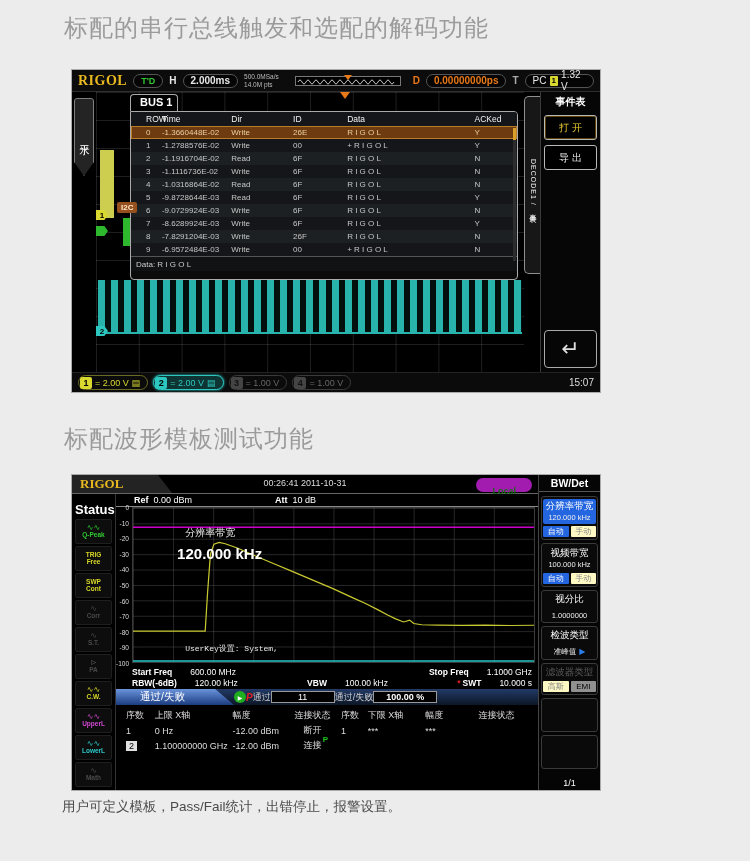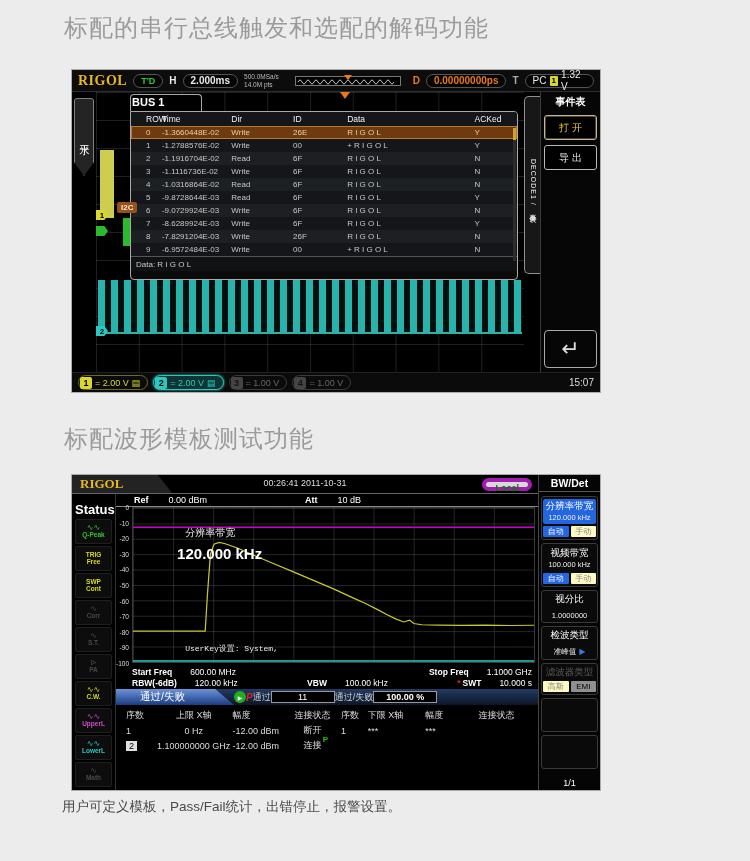--- a/index.html
+++ b/index.html
@@ -45,21 +45,21 @@
   .wf-g { position:absolute; left:27px; top:126px; width:15px; height:28px; background:#2eb82e; }
   .i2c-chip { position:absolute; left:21px; top:110px; background:#96501e; color:#ffe8c8; font-size:8px; font-weight:bold; padding:1px 4px; border-radius:2px; z-index:5; }
   .wf-c { position:absolute; left:2px; right:2px; top:188px; height:54px;
           background:repeating-linear-gradient(90deg,#28b4ac 0 7px, #03100e 7px 13px); border-bottom:2px solid #28b4ac; }
   .tag { position:absolute; left:0; width:12px; height:10px; font-size:8px; font-weight:bold; color:#000; display:flex; align-items:center; justify-content:center; clip-path:polygon(0 0,70% 0,100% 50%,70% 100%,0 100%); z-index:6; }
   .tag1 { top:118px; background:#d8d830; }
   .tagd { top:134px; background:#2eb82e; }
   .tag2 { top:234px; background:#2cc8c0; }
 
   .bus-table { position:absolute; left:34px; top:2px; width:388px; height:186px; z-index:4; font-size:8px; }
-  .bus-tab { width:72px; height:17px; background:#000; border:1px solid #aaa; border-bottom:none; border-radius:4px 4px 0 0; color:#fff; font-weight:bold; font-size:11px; padding:1px 0 0 1px; }
+  .bus-tab { width:48px; height:17px; background:#000; border:1px solid #aaa; border-bottom:none; border-radius:4px 4px 0 0; color:#fff; font-weight:bold; font-size:11px; padding:1px 0 0 9px; }
   .bus-box { position:absolute; top:17px; left:0; right:0; bottom:0; background:#0b0b0b; border:1px solid #aaa; border-radius:0 4px 4px 4px; overflow:hidden; }
   .trow { display:flex; height:13px; line-height:13px; color:#c6c6c6; }
   .trow:nth-child(odd) { background:#141619; }
   .trow:nth-child(even) { background:#1d2023; }
   .thead { height:14px; line-height:14px; background:#585d64; color:#f2f2f2; font-size:8.5px; }
   .r-hl { background:#6e3a10 !important; color:#ecd0a0; box-shadow:inset 0 0 0 1px #b87b28; }
   .c0 { width:8%; padding-left:15px; } .c1 { width:18%; } .c2 { width:16%; } .c3 { width:14%; } .c4 { width:33%; } .c5 { width:11%; }
   .t-foot { height:15px; line-height:15px; border-top:1px solid #555; color:#ccc; padding-left:5px; background:#101214; }
   .sbar { position:absolute; right:1px; top:16px; bottom:18px; width:3px; background:#2c2c2c; }
   .sthumb { width:3px; height:12px; background:#d8a02a; }
@@ -77,32 +77,32 @@
   .ch1 { border-color:#6a6a22; color:#d8d830; } .ch1 .bdg { background:#d8d830; }
   .ch2 { border-color:#2cc8c0; color:#2cc8c0; background:#0e3533; box-shadow:0 0 3px #2cc8c0; } .ch2 .bdg { background:#2cc8c0; }
   .chdim { color:#666; } .chdim .bdg { background:#444; color:#111; }
   .clock { margin-left:auto; color:#ddd; font-size:10px; }
 
   
   .sa-main { width:466px; display:flex; flex-direction:column; }
   .sa-topbar { height:19px; background:#000; border-bottom:1px solid #666; position:relative; }
   .sa-logo { position:absolute; left:0; top:0; bottom:0; width:100px; background:#232323; clip-path:polygon(0 0,86% 0,100% 100%,0 100%); display:flex; align-items:center; padding-left:8px; color:#e8b820; font-weight:bold; font-size:13px; font-family:"Liberation Serif", serif; }
   .sa-time { position:absolute; left:50%; top:3px; transform:translateX(-50%); color:#ddd; font-size:9px; }
-  .sa-local { position:absolute; right:6px; top:2.5px; height:13px; line-height:12px; padding:0 9px; border-radius:7px; background:#d8d8d8; border:4px solid #a21caf; color:#1a6a1a; font-size:9px; font-weight:bold; }
+  .sa-local { position:absolute; right:6px; top:2.5px; height:13px; line-height:12px; padding:0 9px; border-radius:7px; background:#d8d8d8; border:7px solid #a21caf; color:#1a6a1a; font-size:9px; font-weight:bold; }
   .sa-midrow { flex:1; display:flex; }
 
   .sa-status { width:44px; border-right:1px solid #333; display:flex; flex-direction:column; padding:1px 0 2px; background:#000; }
   .st-title { color:#fff; font-weight:bold; font-size:13px; padding:7px 0 1px 3px; }
   .st-cell { flex:1; margin:1px 3px; background:#0d0d0d; border:1px solid #1f1f1f; border-radius:2px; display:flex; flex-direction:column; align-items:center; justify-content:center; line-height:1.05; }
   .st-cell .g { font-size:8px; } .st-cell .l { font-size:6.5px; font-weight:bold; }
   .st-green { color:#2fc82f; } .st-yellow { color:#d8d828; } .st-magenta { color:#d048d0; } .st-cyan { color:#2cc8c8; } .st-off { color:#4a4a4a; }
 
   .sa-center { flex:1; display:flex; flex-direction:column; background:#000; }
   .sa-graph { height:172px; position:relative; }
-  .refatt { height:13px; display:flex; align-items:center; gap:20px; padding-left:18px; font-size:9px; color:#fff; border-bottom:1px solid #888; }
+  .refatt { height:13px; display:flex; align-items:center; gap:5px; padding-left:18px; font-size:9px; color:#fff; border-bottom:1px solid #888; }
   .refatt .att { margin-left:78px; }
   .plot { position:absolute; left:16px; right:3px; top:13px; bottom:3px; border:1px solid #3a3a3a;
      background-image:linear-gradient(rgba(110,110,110,.35) 1px, transparent 1px),
                       linear-gradient(90deg, rgba(110,110,110,.35) 1px, transparent 1px);
      background-size:calc(100%/10) calc(100%/10); }
   .plot svg { position:absolute; inset:0; width:100%; height:100%; }
   .yticks { position:absolute; left:0; top:13px; bottom:3px; width:15px; }
   .yticks span { position:absolute; right:2px; transform:translateY(-50%); font-size:6.5px; color:#ddd; }
   .ov-title { position:absolute; left:13%; top:12%; color:#f0f0f0; font-size:10px; }
   .ov-value { position:absolute; left:11%; top:24%; color:#fff; font-size:15px; font-weight:bold; }
@@ -116,21 +116,21 @@
 
   .passfail { height:16px; background:linear-gradient(#223a66,#0c1626); display:flex; align-items:center; gap:0; font-size:9px; color:#ccc; }
   .pf-tab { height:100%; width:118px; background:linear-gradient(#6a94dc,#1c3c80); clip-path:polygon(0 0,84% 0,100% 100%,0 100%); color:#fff; font-size:10.5px; display:flex; align-items:center; padding-left:24px; flex:none; }
   .pf-play { width:12px; height:12px; border-radius:50%; background:#1fae1f; color:#fff; font-size:6px; display:flex; align-items:center; justify-content:center; flex:none; }
   .pf-p { color:#e02020; font-weight:bold; font-style:italic; font-size:10px; }
   .pf-box { width:64px; height:12px; background:#000; border:1px solid #999; color:#fff; display:flex; align-items:center; justify-content:center; font-size:9px; }
   .pf-box.pct { font-weight:bold; }
 
   .satable { flex:1; padding:3px 2px 0 10px; font-size:9px; color:#ddd; position:relative; }
   .srow { display:flex; height:15px; align-items:center; }
-  .sc0{width:7%;} .sc1{width:19%;text-align:center;} .sc2{width:14%;} .sc3{width:11%; text-align:center;} .sc4{width:8%; padding-left:6px;} .sc5{width:14%;} .sc6{width:13%;} .sc7{width:13%;}
+  .sc0{width:7%;} .sc1{width:19%;} .sc2{width:14%;} .sc3{width:11%; text-align:center;} .sc4{width:8%; padding-left:6px;} .sc5{width:14%;} .sc6{width:13%;} .sc7{width:13%;}
   .sel { background:#e0e0e0; color:#000; padding:0 3px; }
   .tbl-p { position:absolute; left:49%; top:30px; color:#1fc81f; font-weight:bold; font-size:8px; }
 
   .sa-menu { width:62px; border-left:1px solid #444; background:#050505; display:flex; flex-direction:column; padding:0 2px 2px; gap:3px; }
   .sm-title { height:17px; line-height:17px; color:#fff; font-weight:bold; font-size:10.5px; text-align:center; border-bottom:1px solid #555; margin:0 -2px 1px; }
   .mbtn { border:1px solid #3a3a3a; border-radius:3px; background:#0a0a0a; padding:2px 1px; text-align:center; }
   .mbtn .t { font-size:9.5px; color:#fff; display:block; }
   .mbtn .v { font-size:7.5px; color:#eee; display:block; }
   .mbtn .main { display:block; border-radius:2px; padding:1px 0 2px; }
   .mbtn.active .main { background:#2465e0; }

